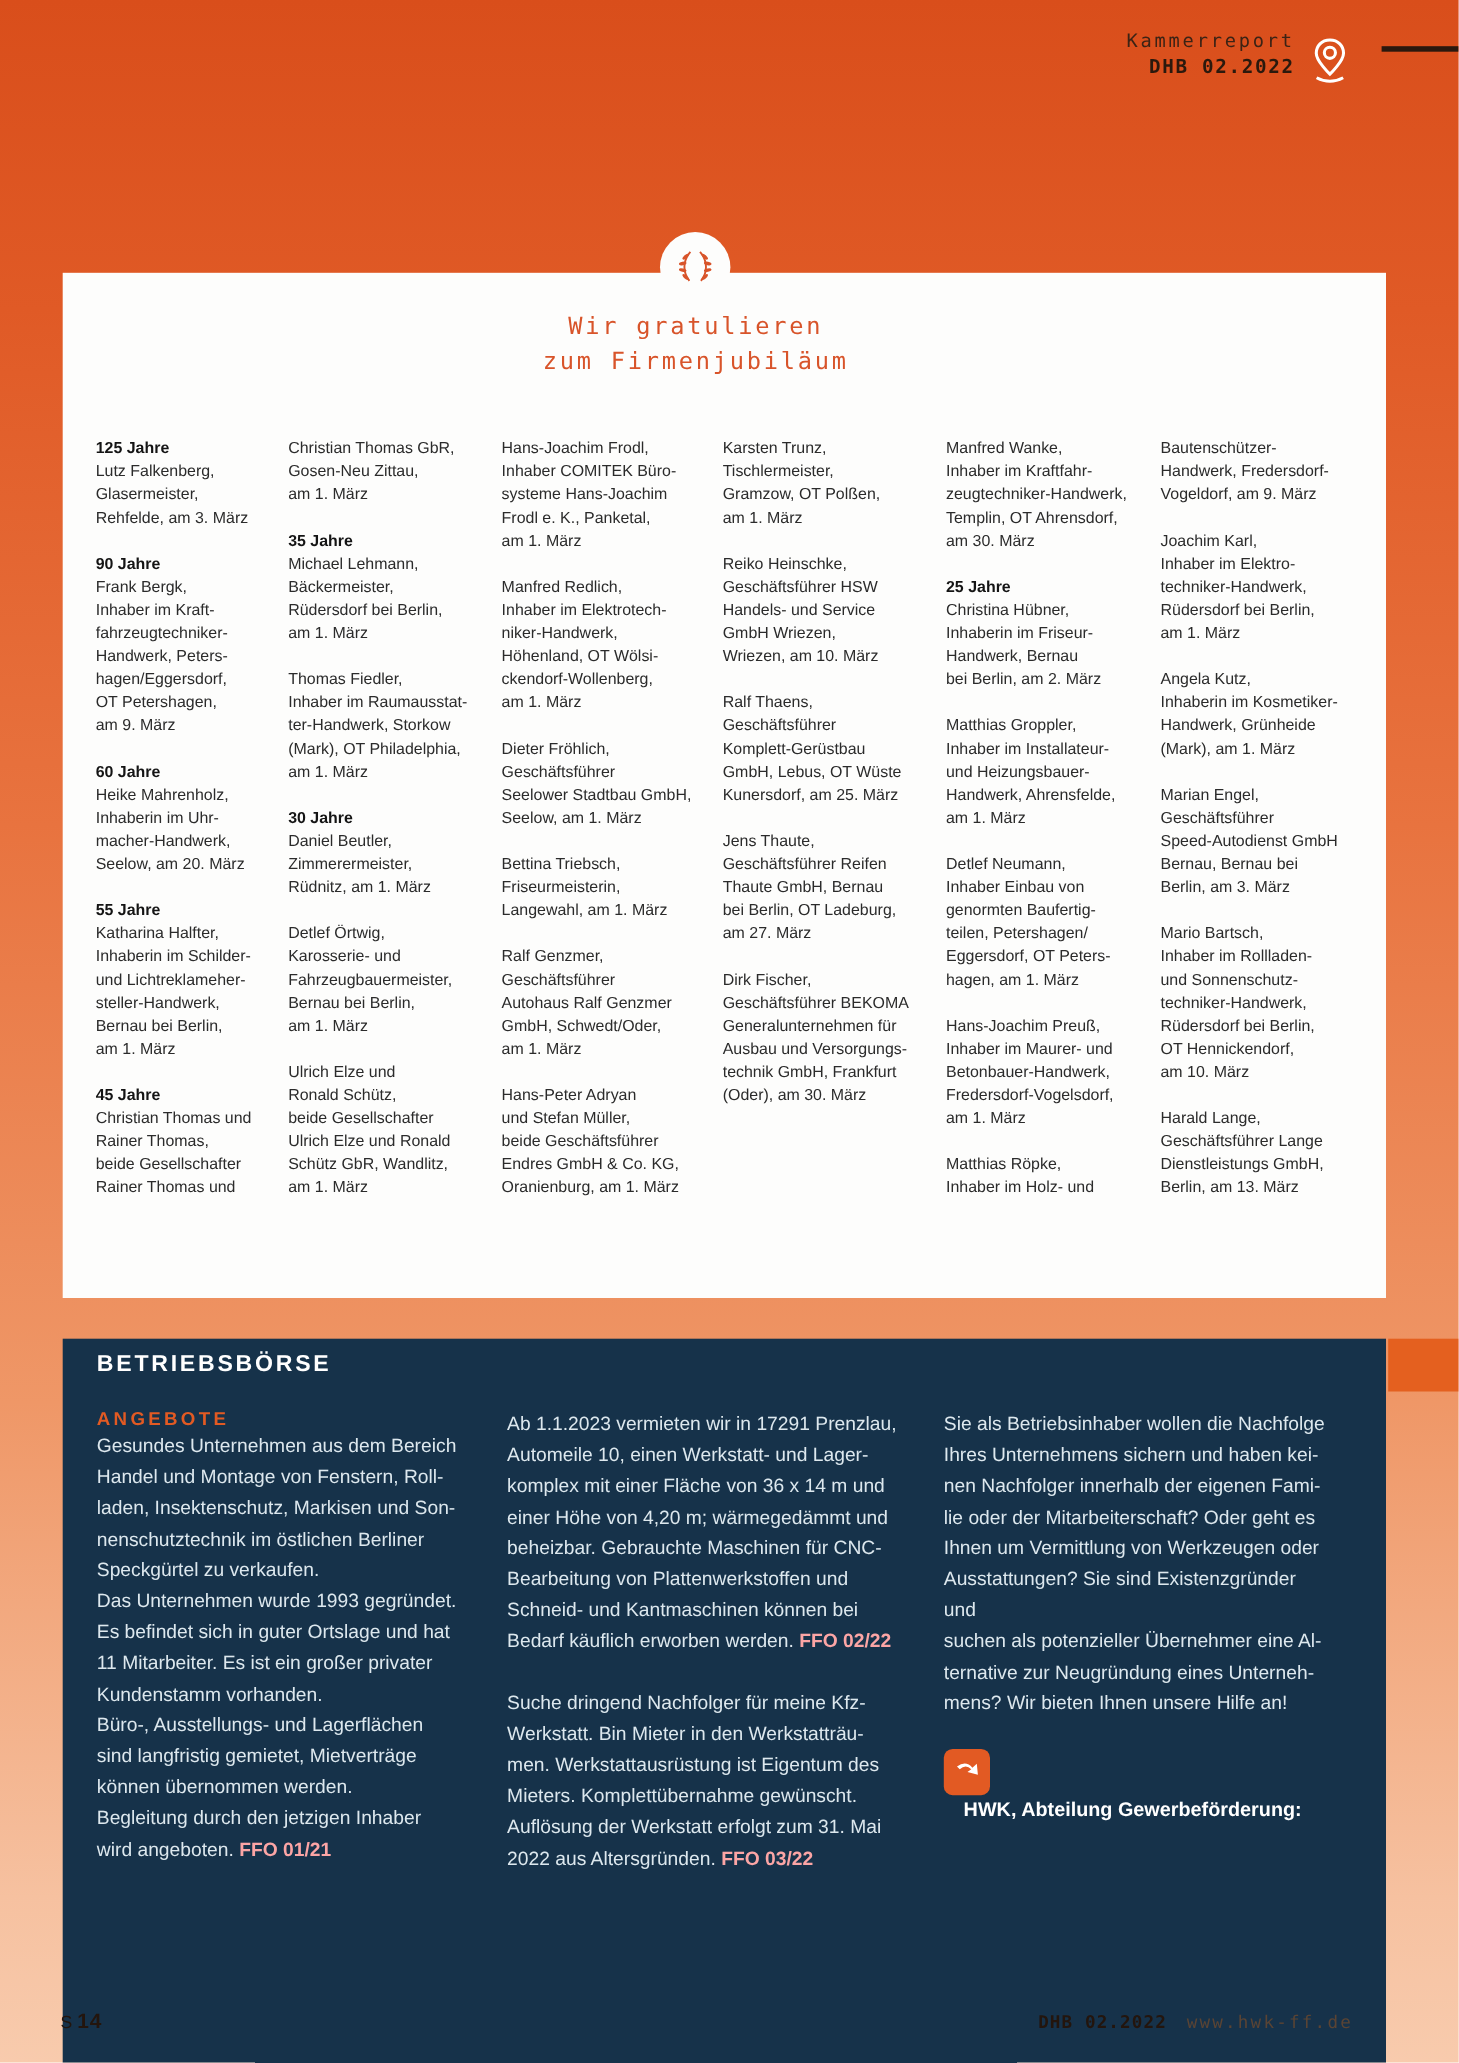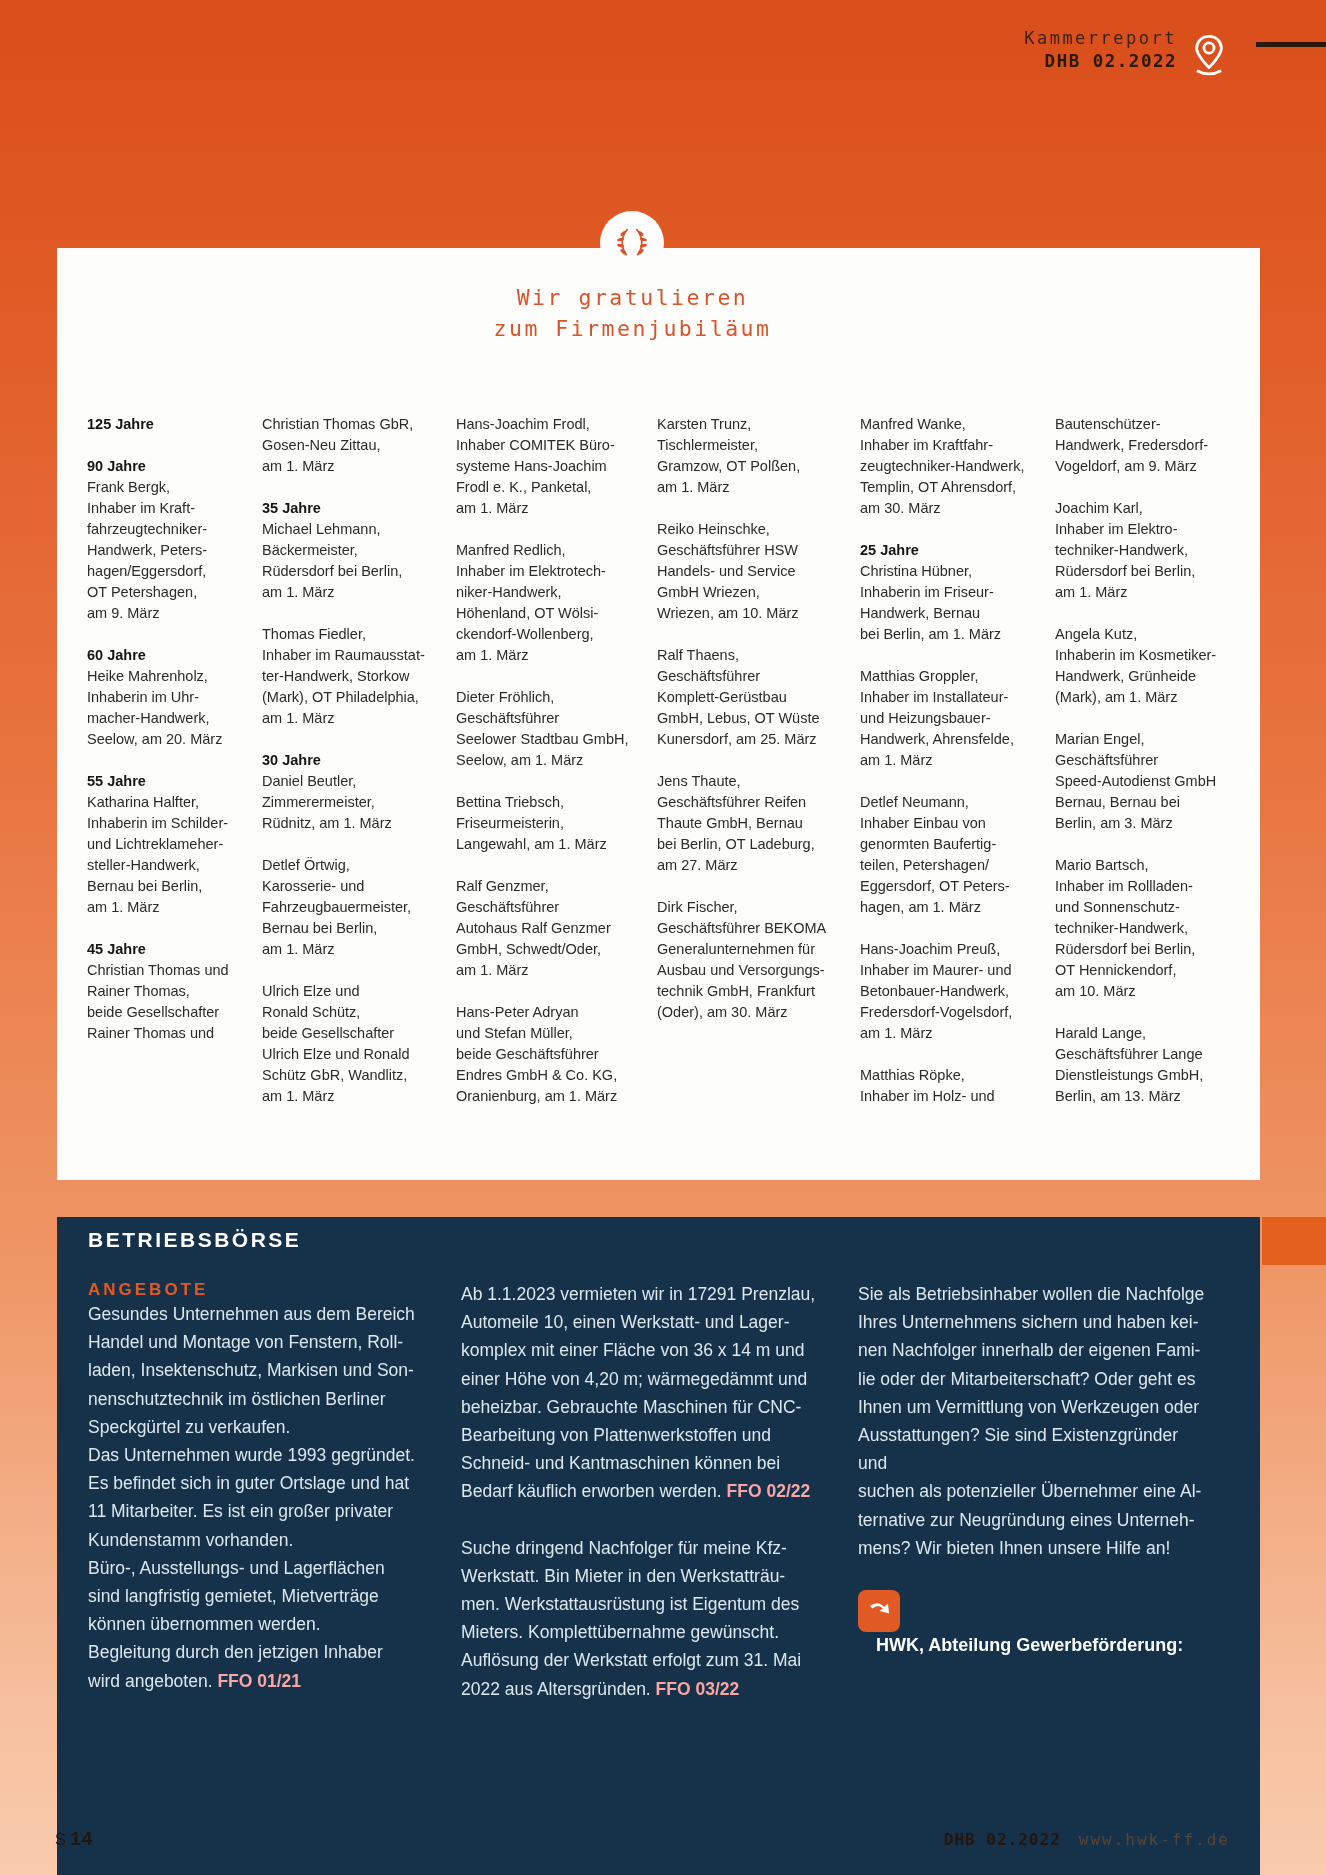--- a/index.html
+++ b/index.html
@@ -16,21 +16,21 @@
 
   
   .card{position:absolute;left:57px;top:248px;width:1203px;height:932px;background:#fdfdfc;}
   .badge{position:absolute;left:543px;top:-37px;width:64px;height:64px;border-radius:50%;background:#fdfdfc;
          display:flex;align-items:center;justify-content:center;}
   .jub-title{margin:0;padding-top:34px;text-align:center;transform:translateX(-26px);
              font-family:"DejaVu Sans Mono",monospace;font-weight:normal;
              font-size:21.5px;line-height:31px;letter-spacing:2.5px;color:#d8542a;}
   .jub-cols{position:absolute;left:30px;top:150px;display:grid;
             grid-template-columns:175px 194px 201px 203px 195px 200px;}
-  .jub-col{box-sizing:border-box;padding-right:16px;margin-top:16px;}
+  .jub-col{box-sizing:border-box;padding-right:16px;}
   .entry{margin:0 0 21px 0;}
   .yrs{font-size:14.5px;line-height:21px;font-weight:bold;color:#141414;}
   .etext{font-size:14.5px;line-height:21px;color:#2b2b2b;white-space:pre-line;}
 
   
   .boerse{position:absolute;left:57px;top:1217px;width:1203px;height:665px;background:#16324a;
           box-sizing:border-box;padding:11px 31px;}
   .orange-tab{position:absolute;left:1262px;top:1217px;width:64px;height:48px;background:#e4601f;}
   .b-title{margin:0;font-size:21px;font-weight:bold;letter-spacing:2.5px;color:#ffffff;}
   .b-cols{margin-top:28px;display:grid;grid-template-columns:373px 397px 371px;}
@@ -90,20 +90,23 @@
           <ellipse cx="34" cy="30" rx="4" ry="1.8" transform="rotate(-42 34 30)"></ellipse>
         </g>
       </svg>
     </div>
     <h1 class="jub-title"><span>Wir gratulieren</span><br>
       <span>zum Firmenjubiläum</span></h1>
     <div class="jub-cols" id="jubCols">
         <div class="jub-col">
           <div class="entry">
             <div class="yrs">125 Jahre</div>
+            <div class="etext">Lutz Falkenberg,
+Glasermeister,
+Rehfelde, am 3. März</div>
           </div>
           <div class="entry">
             <div class="yrs">90 Jahre</div>
             <div class="etext">Frank Bergk,
 Inhaber im Kraft-
 fahrzeugtechniker-
 Handwerk, Peters-
 hagen/Eggersdorf,
 OT Petershagen,
 am 9. März</div>
@@ -259,21 +262,21 @@
 Inhaber im Kraftfahr-
 zeugtechniker-Handwerk,
 Templin, OT Ahrensdorf,
 am 30. März</div>
           </div>
           <div class="entry">
             <div class="yrs">25 Jahre</div>
             <div class="etext">Christina Hübner,
 Inhaberin im Friseur-
 Handwerk, Bernau
-bei Berlin, am 1. März</div>
+bei Berlin, am 2. März</div>
           </div>
           <div class="entry">
             <div class="etext">Matthias Groppler,
 Inhaber im Installateur-
 und Heizungsbauer-
 Handwerk, Ahrensfelde,
 am 1. März</div>
           </div>
           <div class="entry">
             <div class="etext">Detlef Neumann,

